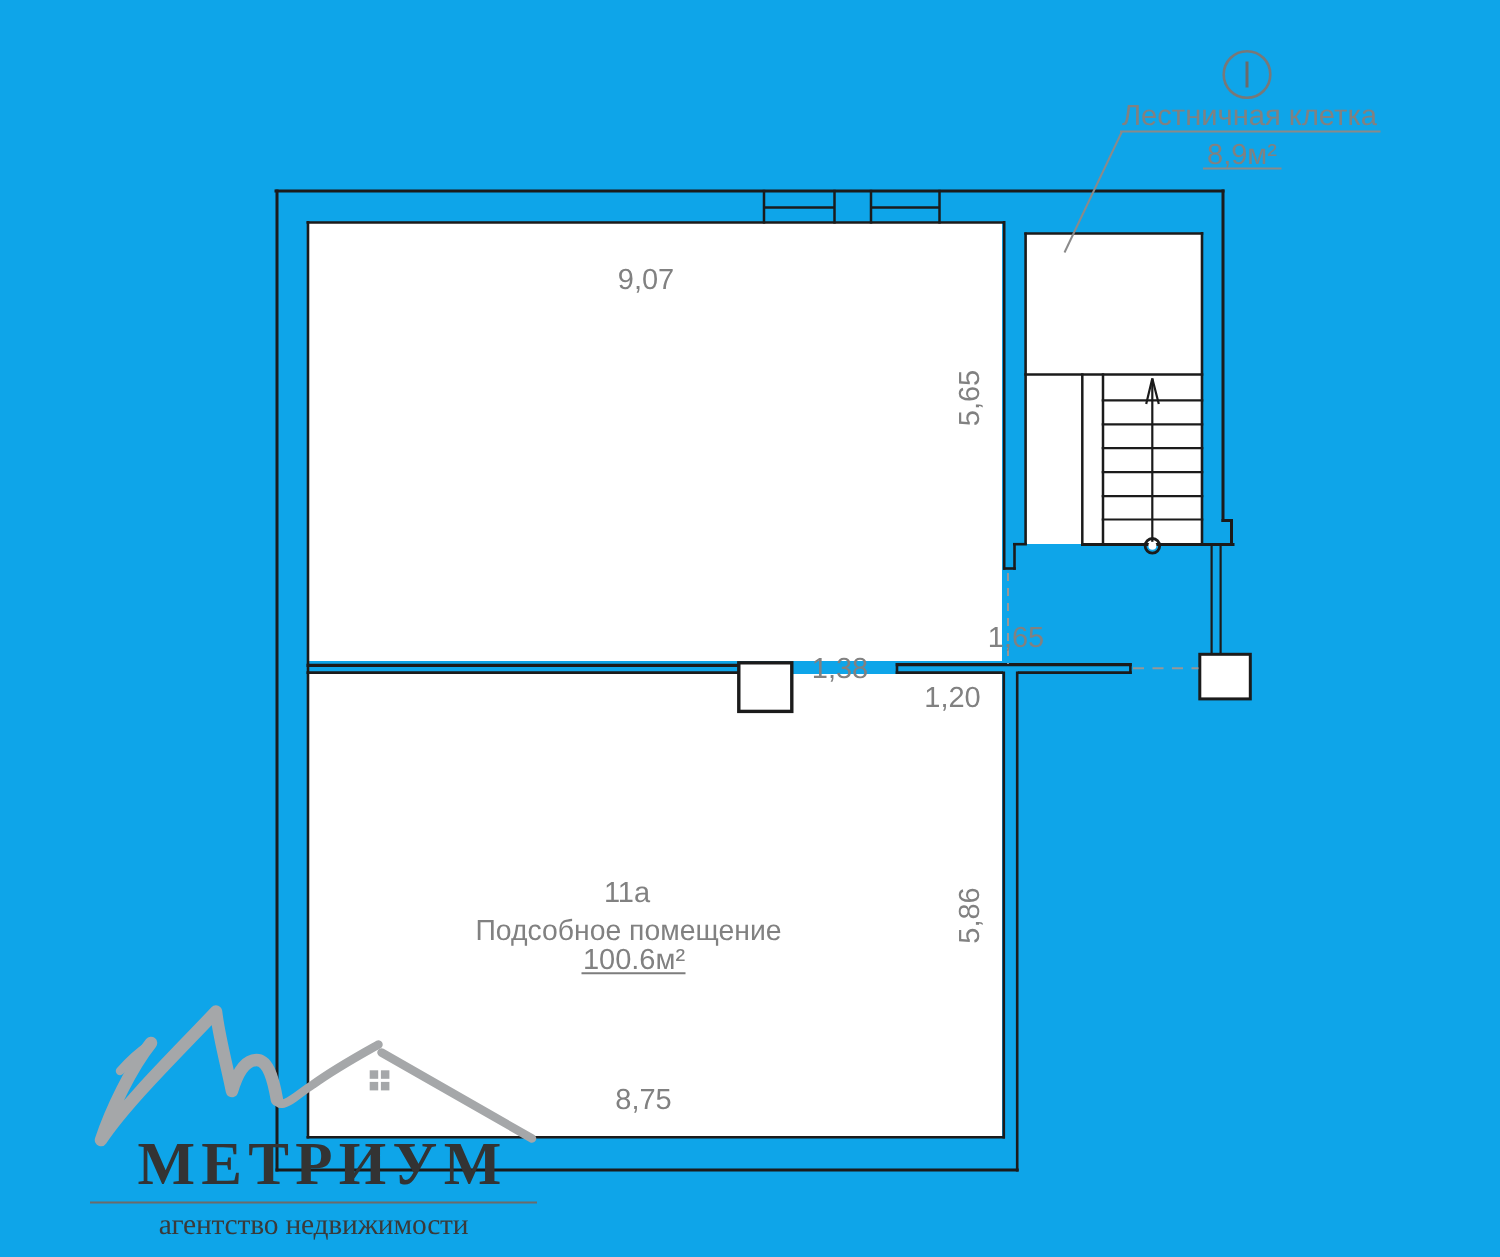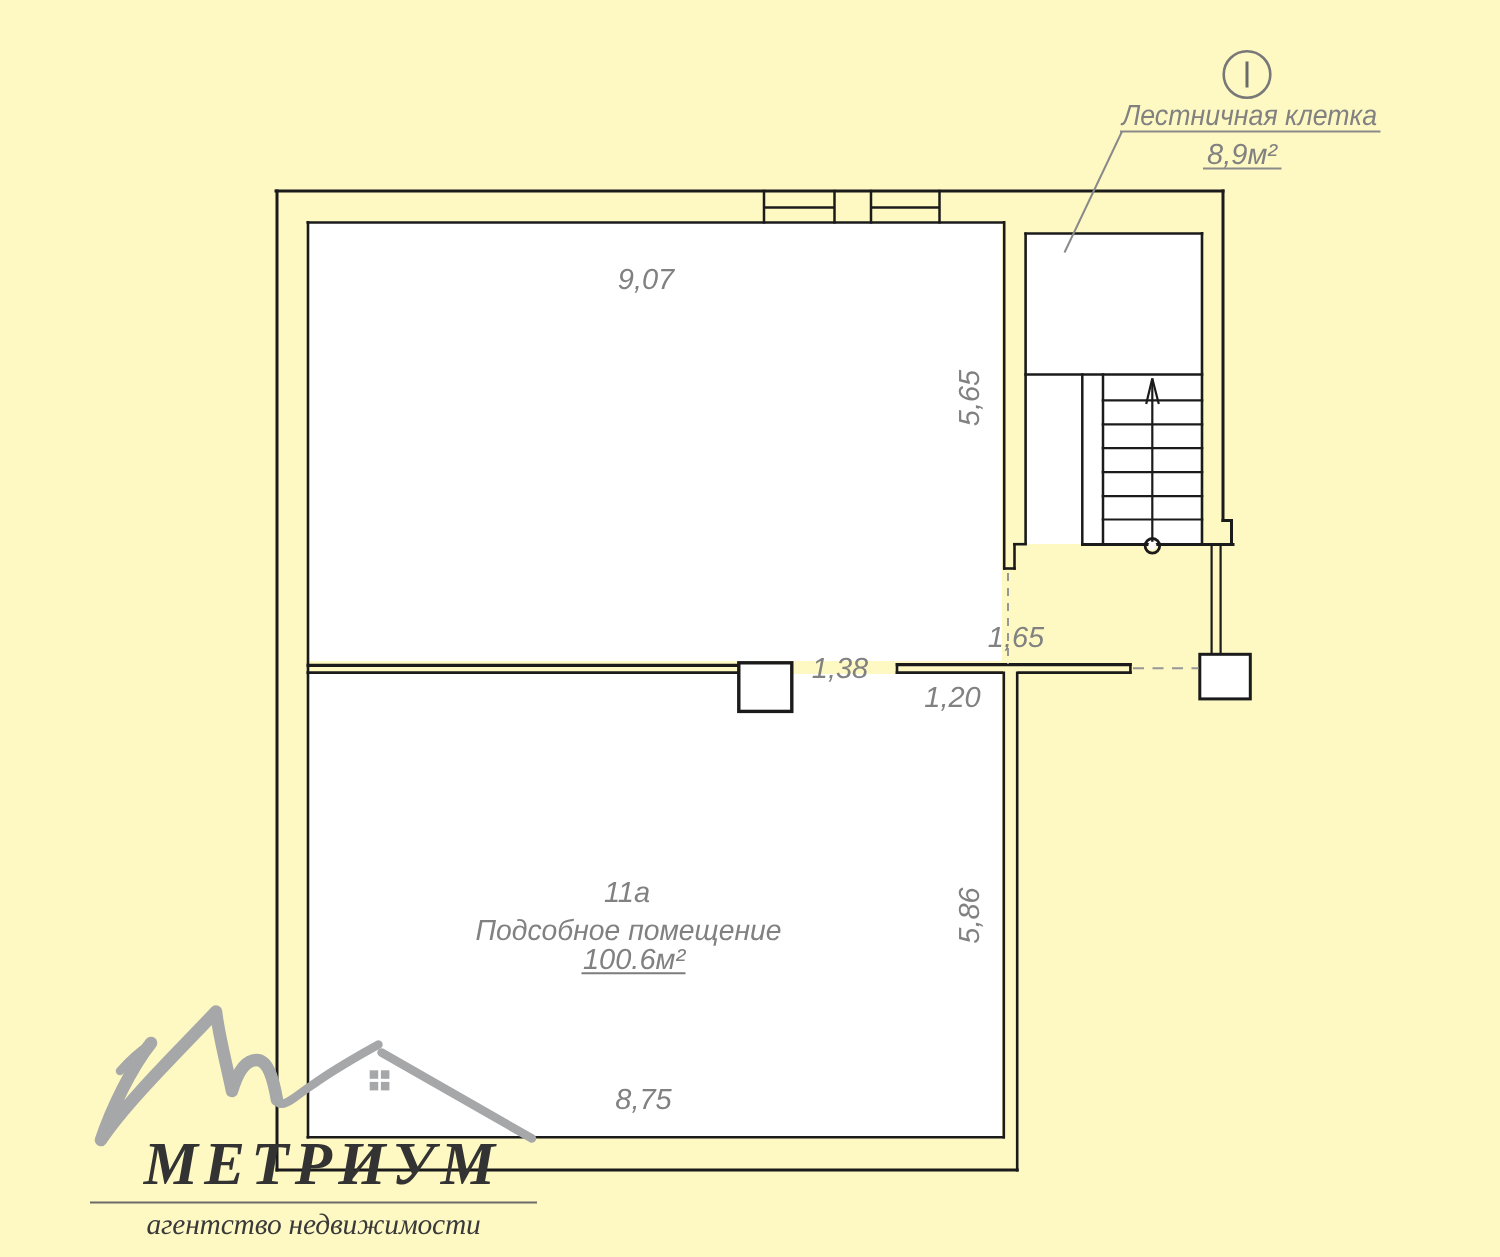--- a/index.html
+++ b/index.html
@@ -1,17 +1,17 @@
 <!DOCTYPE html>
 <html><head>
 <meta charset="utf-8">
 <style>
   html,body{margin:0;padding:0;background:#ffffff;}
-  .page{position:relative;width:1500px;height:1257px;background:#fef9c3;overflow:hidden;
-        font-family:"Liberation Sans", sans-serif;font-style:italic;}
+  .page{position:relative;width:1500px;height:1257px;background:#0ea5e9;overflow:hidden;
+        font-family:"Liberation Sans", sans-serif;}
   svg{position:absolute;left:0;top:0;}
   svg text{text-rendering:geometricPrecision;}
   .dim{font-family:"Liberation Sans", sans-serif;font-size:29px;fill:#818181;}
 </style>
 </head>
 <body>
 <div class="page">
 <svg width="1500" height="1257" viewBox="0 0 1500 1257">
 
   <g>

